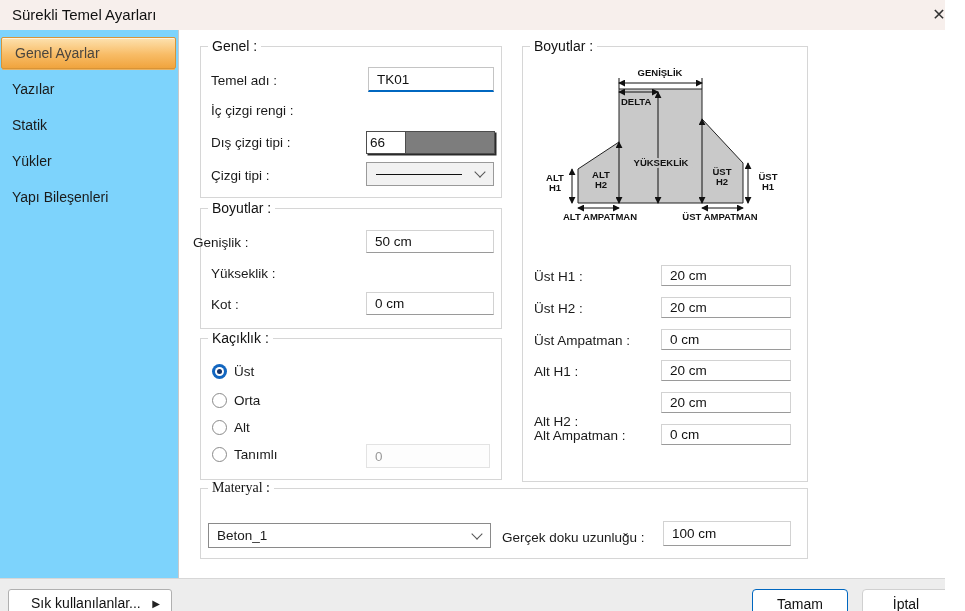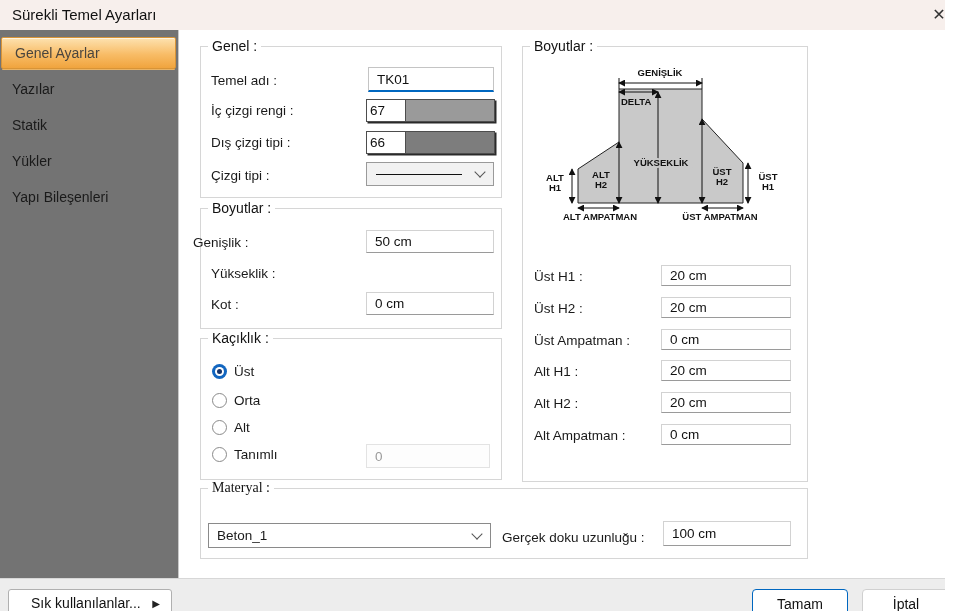--- a/index.html
+++ b/index.html
@@ -8,21 +8,21 @@
     position:relative; width:945px; height:611px; overflow:hidden;
     font-family:"Liberation Sans", sans-serif; color:#1a1a1a; background:#ffffff;
     box-shadow: inset 1px 0 0 #b9b9b9;
   }
   
   .titlebar { position:absolute; left:0; top:0; width:965px; height:30px; background:#f7efec; }
   .titlebar .title { position:absolute; left:12px; top:0; line-height:30px; font-size:15px; color:#111; }
   .close-btn { position:absolute; left:920px; top:0; width:38px; height:30px; text-align:center;
     line-height:30px; font-size:16px; color:#333; cursor:default; }
   
-  .sidebar { position:absolute; left:0; top:30px; width:179px; height:548px; background:#737373;
+  .sidebar { position:absolute; left:0; top:30px; width:179px; height:548px; background:#7dd3fc;
     border-right:1px solid #c9c9c9; }
   .side-item { position:absolute; left:12px; height:18px; font-size:14px; color:#1a1a1a; line-height:18px; }
   .side-item-selected {
     position:absolute; left:1px; top:7px; width:175px; height:32px;
     background:linear-gradient(#fde2b0, #f8bc66 55%, #f0a43e);
     border:1px solid #d89437; border-radius:2px;
     box-shadow: inset 0 1px 0 #fff3dd, 0 2px 0 -1px #e8b264;
     line-height:30px; padding-left:13px; font-size:14px; color:#4a453e;
   }
   
@@ -86,24 +86,20 @@
     <div class="side-item" style="top:122px;">Yükler</div>
     <div class="side-item" style="top:158px;">Yapı Bileşenleri</div>
   </div>
 
   <div class="group" style="left:200px; top:46px; width:302px; height:152px;">
     <span class="legend">Genel :</span>
   </div>
   <div class="flabel" style="left:211px; top:72px;">Temel adı :</div>
   <input class="tbox tbox-focus" style="left: 368px; top: 67px; width: 126px; height: 25px;" value="TK01">
   <div class="flabel" style="left:211px; top:102px;">İç çizgi rengi :</div>
-  <div class="color-ctrl" style="left:366px; top:99px;">
-    <input class="color-num" value="67" style="">
-    <div class="color-swatch" style="background: rgb(154, 154, 154);"></div>
-  </div>
   <div class="flabel" style="left:211px; top:134px;">Dış çizgi tipi :</div>
   <div class="color-ctrl" style="left:366px; top:131px;">
     <input class="color-num" value="66" style="">
     <div class="color-swatch" style="background: rgb(125, 125, 125);"></div>
   </div>
   <div class="flabel" style="left:211px; top:167px;">Çizgi tipi :</div>
   <div class="combo linetype" style="left:366px; top:162px; width:128px; height:24px;">
     <div class="lt-line"></div>
     <div class="chev"></div>
   </div>
@@ -178,21 +174,21 @@
   </svg>
 
   <div class="flabel" style="left:534px; top:268px;">Üst H1 :</div>
   <input class="tbox" style="left: 661px; top: 265px; width: 130px; height: 21px;" value="20 cm">
   <div class="flabel" style="left:534px; top:300px;">Üst H2 :</div>
   <input class="tbox" style="left: 661px; top: 297px; width: 130px; height: 21px;" value="20 cm">
   <div class="flabel" style="left:534px; top:332px;">Üst Ampatman :</div>
   <input class="tbox" style="left: 661px; top: 329px; width: 130px; height: 21px;" value="0 cm">
   <div class="flabel" style="left:534px; top:363px;">Alt H1 :</div>
   <input class="tbox" style="left: 661px; top: 360px; width: 130px; height: 21px;" value="20 cm">
-  <div class="flabel" style="left:534px; top:395px;">Alt H2 :</div>
+  <div class="flabel" style="left:534px; top:413px;">Alt H2 :</div>
   <input class="tbox" style="left: 661px; top: 392px; width: 130px; height: 21px;" value="20 cm">
   <div class="flabel" style="left:534px; top:427px;">Alt Ampatman :</div>
   <input class="tbox" style="left: 661px; top: 424px; width: 130px; height: 21px;" value="0 cm">
 
   <div class="footer">
     <div class="btn btn-fav">
       <span>Sık kullanılanlar...</span>
       <span class="arrow">▶</span>
     </div>
     <div class="btn btn-ok">Tamam</div>

